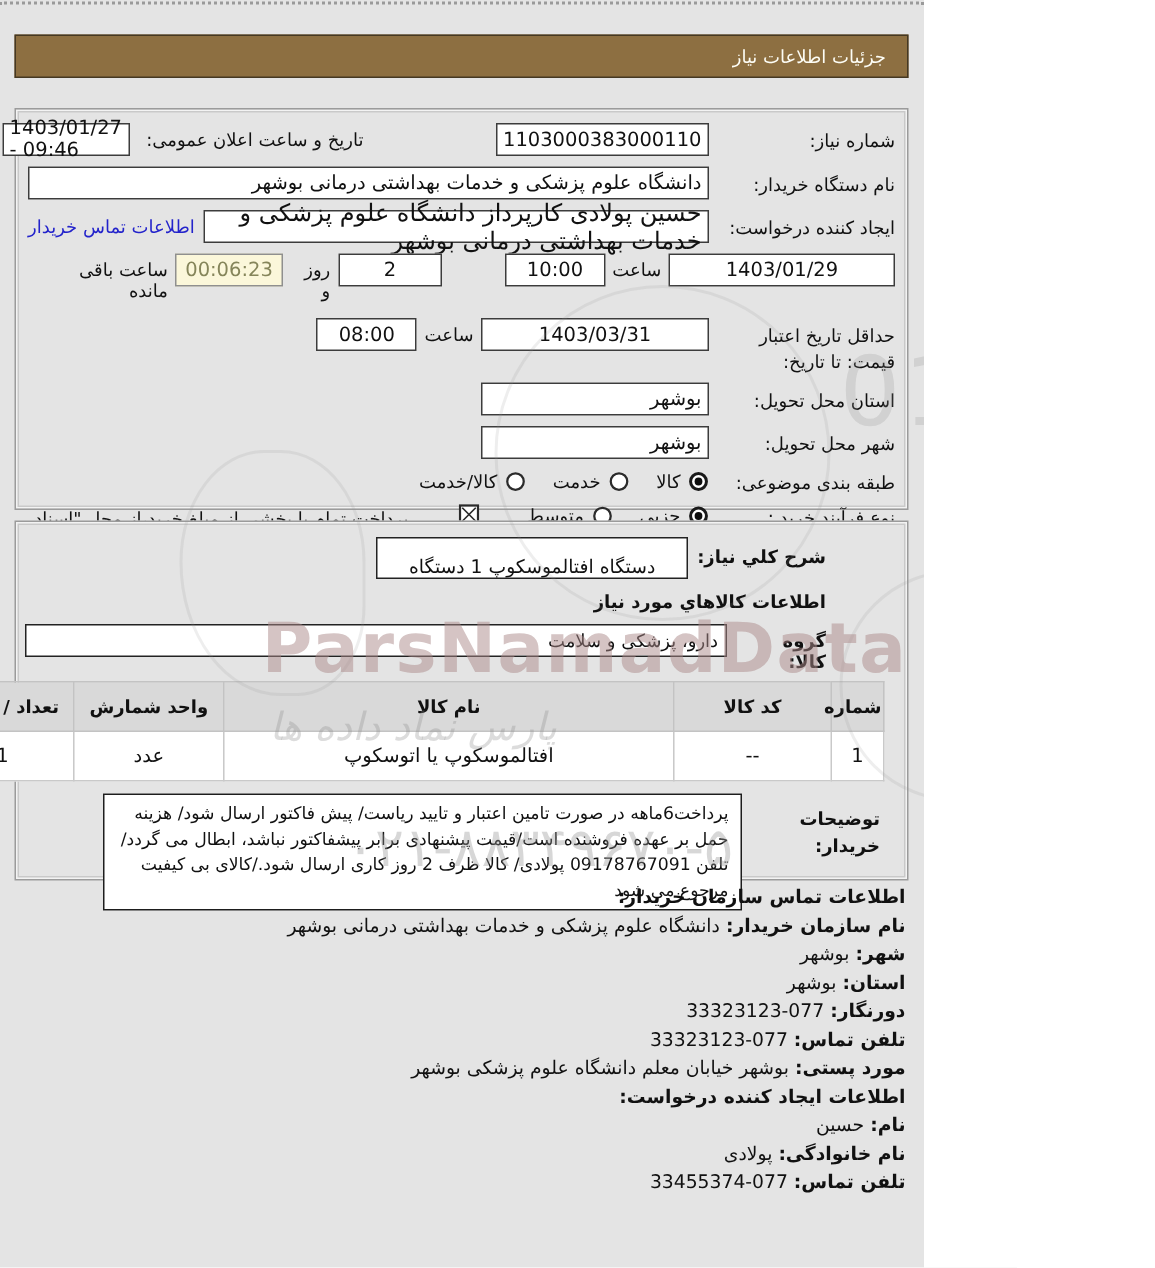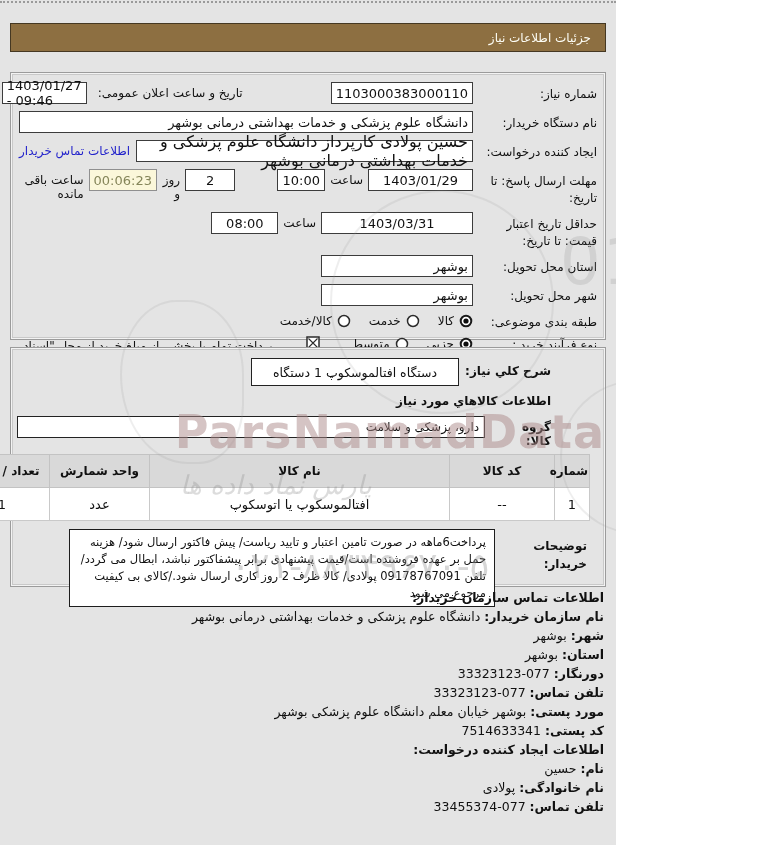--- a/index.html
+++ b/index.html
@@ -33,21 +33,21 @@
 
   .opt{display:flex;align-items:center;margin-left:18px;}
   .opt svg{margin-left:5px;}
   .optlbl{padding-top:1px;}
   .note-inline{padding-top:2px;margin-right:6px;line-height:17px;text-align:center;}
 
   
   .indent{padding-right:48px;}
   .bold{font-weight:bold;}
   .descbox{width:206px;border:1px solid #222;background:#fff;height:26px;display:flex;
-           align-items:center;justify-content:center;font-size:12.5px;}
+           align-items:flex-end;justify-content:center;font-size:12.5px;}
   .heading2{font-weight:bold;margin:2px 48px 8px 0;}
   .groupbox{width:525px;height:22px;border:1px solid #222;background:#fff;display:flex;
             align-items:center;justify-content:flex-start;padding:0 5px;box-sizing:border-box;}
 
   table.goods{border-collapse:collapse;margin:4px 9px 8px;width:720px;table-layout:fixed;}
   table.goods th{background:#d9d9d9;font-weight:bold;border:1px solid #c3c3c3;height:30px;font-size:12px;}
   table.goods td{background:#fff;border:1px solid #c9c9c9;height:30px;text-align:center;font-size:13px;}
   .c-radif{width:35px;} .c-code{width:105px;} .c-name{width:300px;}
   .c-unit{width:100px;} .c-qty{width:95px;} .c-date{width:105px;}
 
@@ -108,21 +108,20 @@
 
     <div class="row">
       <span class="lbl">ایجاد کننده درخواست:</span>
       <span class="ibox rt w455" style="font-size:16px;">
           <span>حسین پولادی کارپرداز دانشگاه علوم پزشکی و خدمات بهداشتی درمانی بوشهر</span>
         </span>
       <a class="link">اطلاعات تماس خریدار</a>
     </div>
 
     <div class="row" style="min-height:38px;">
-      <span class="lbl">مهلت ارسال پاسخ: تا تاریخ:</span>
       <span class="ibox w150">
           <span class="ltr">1403/01/29</span>
         </span>
       <span class="inl">ساعت</span>
       <span class="ibox w67">
           <span class="ltr">10:00</span>
         </span>
       <span class="ibox w70 gap42">
           <span class="ltr">2</span>
         </span>
@@ -262,21 +261,20 @@
   </div>
 
   <div class="contact">
     <div class="sec">اطلاعات تماس سازمان خریدار:</div>
     <div class="line"><b>نام سازمان خریدار:</b> <span>دانشگاه علوم پزشکی و خدمات بهداشتی درمانی بوشهر</span></div>
     <div class="line"><b>شهر:</b> <span>بوشهر</span></div>
     <div class="line"><b>استان:</b> <span>بوشهر</span></div>
     <div class="line"><b>دورنگار:</b> <span class="ltr">33323123-077</span></div>
     <div class="line"><b>تلفن تماس:</b> <span class="ltr">33323123-077</span></div>
     <div class="line"><b>مورد پستی:</b> <span>بوشهر خیابان معلم دانشگاه علوم پزشکی بوشهر</span></div>
-    <div class="line"><b>کد پستی:</b> <span class="ltr">7514633341</span></div>
     <div class="sec">اطلاعات ایجاد کننده درخواست:</div>
     <div class="line"><b>نام:</b> <span>حسین</span></div>
     <div class="line"><b>نام خانوادگی:</b> <span>پولادی</span></div>
     <div class="line"><b>تلفن تماس:</b> <span class="ltr">33455374-077</span></div>
   </div>
 
   <div class="wm">
     <div class="wm-c1"></div>
     <div class="wm-c2"></div>
     <div class="wm-c3"></div>

